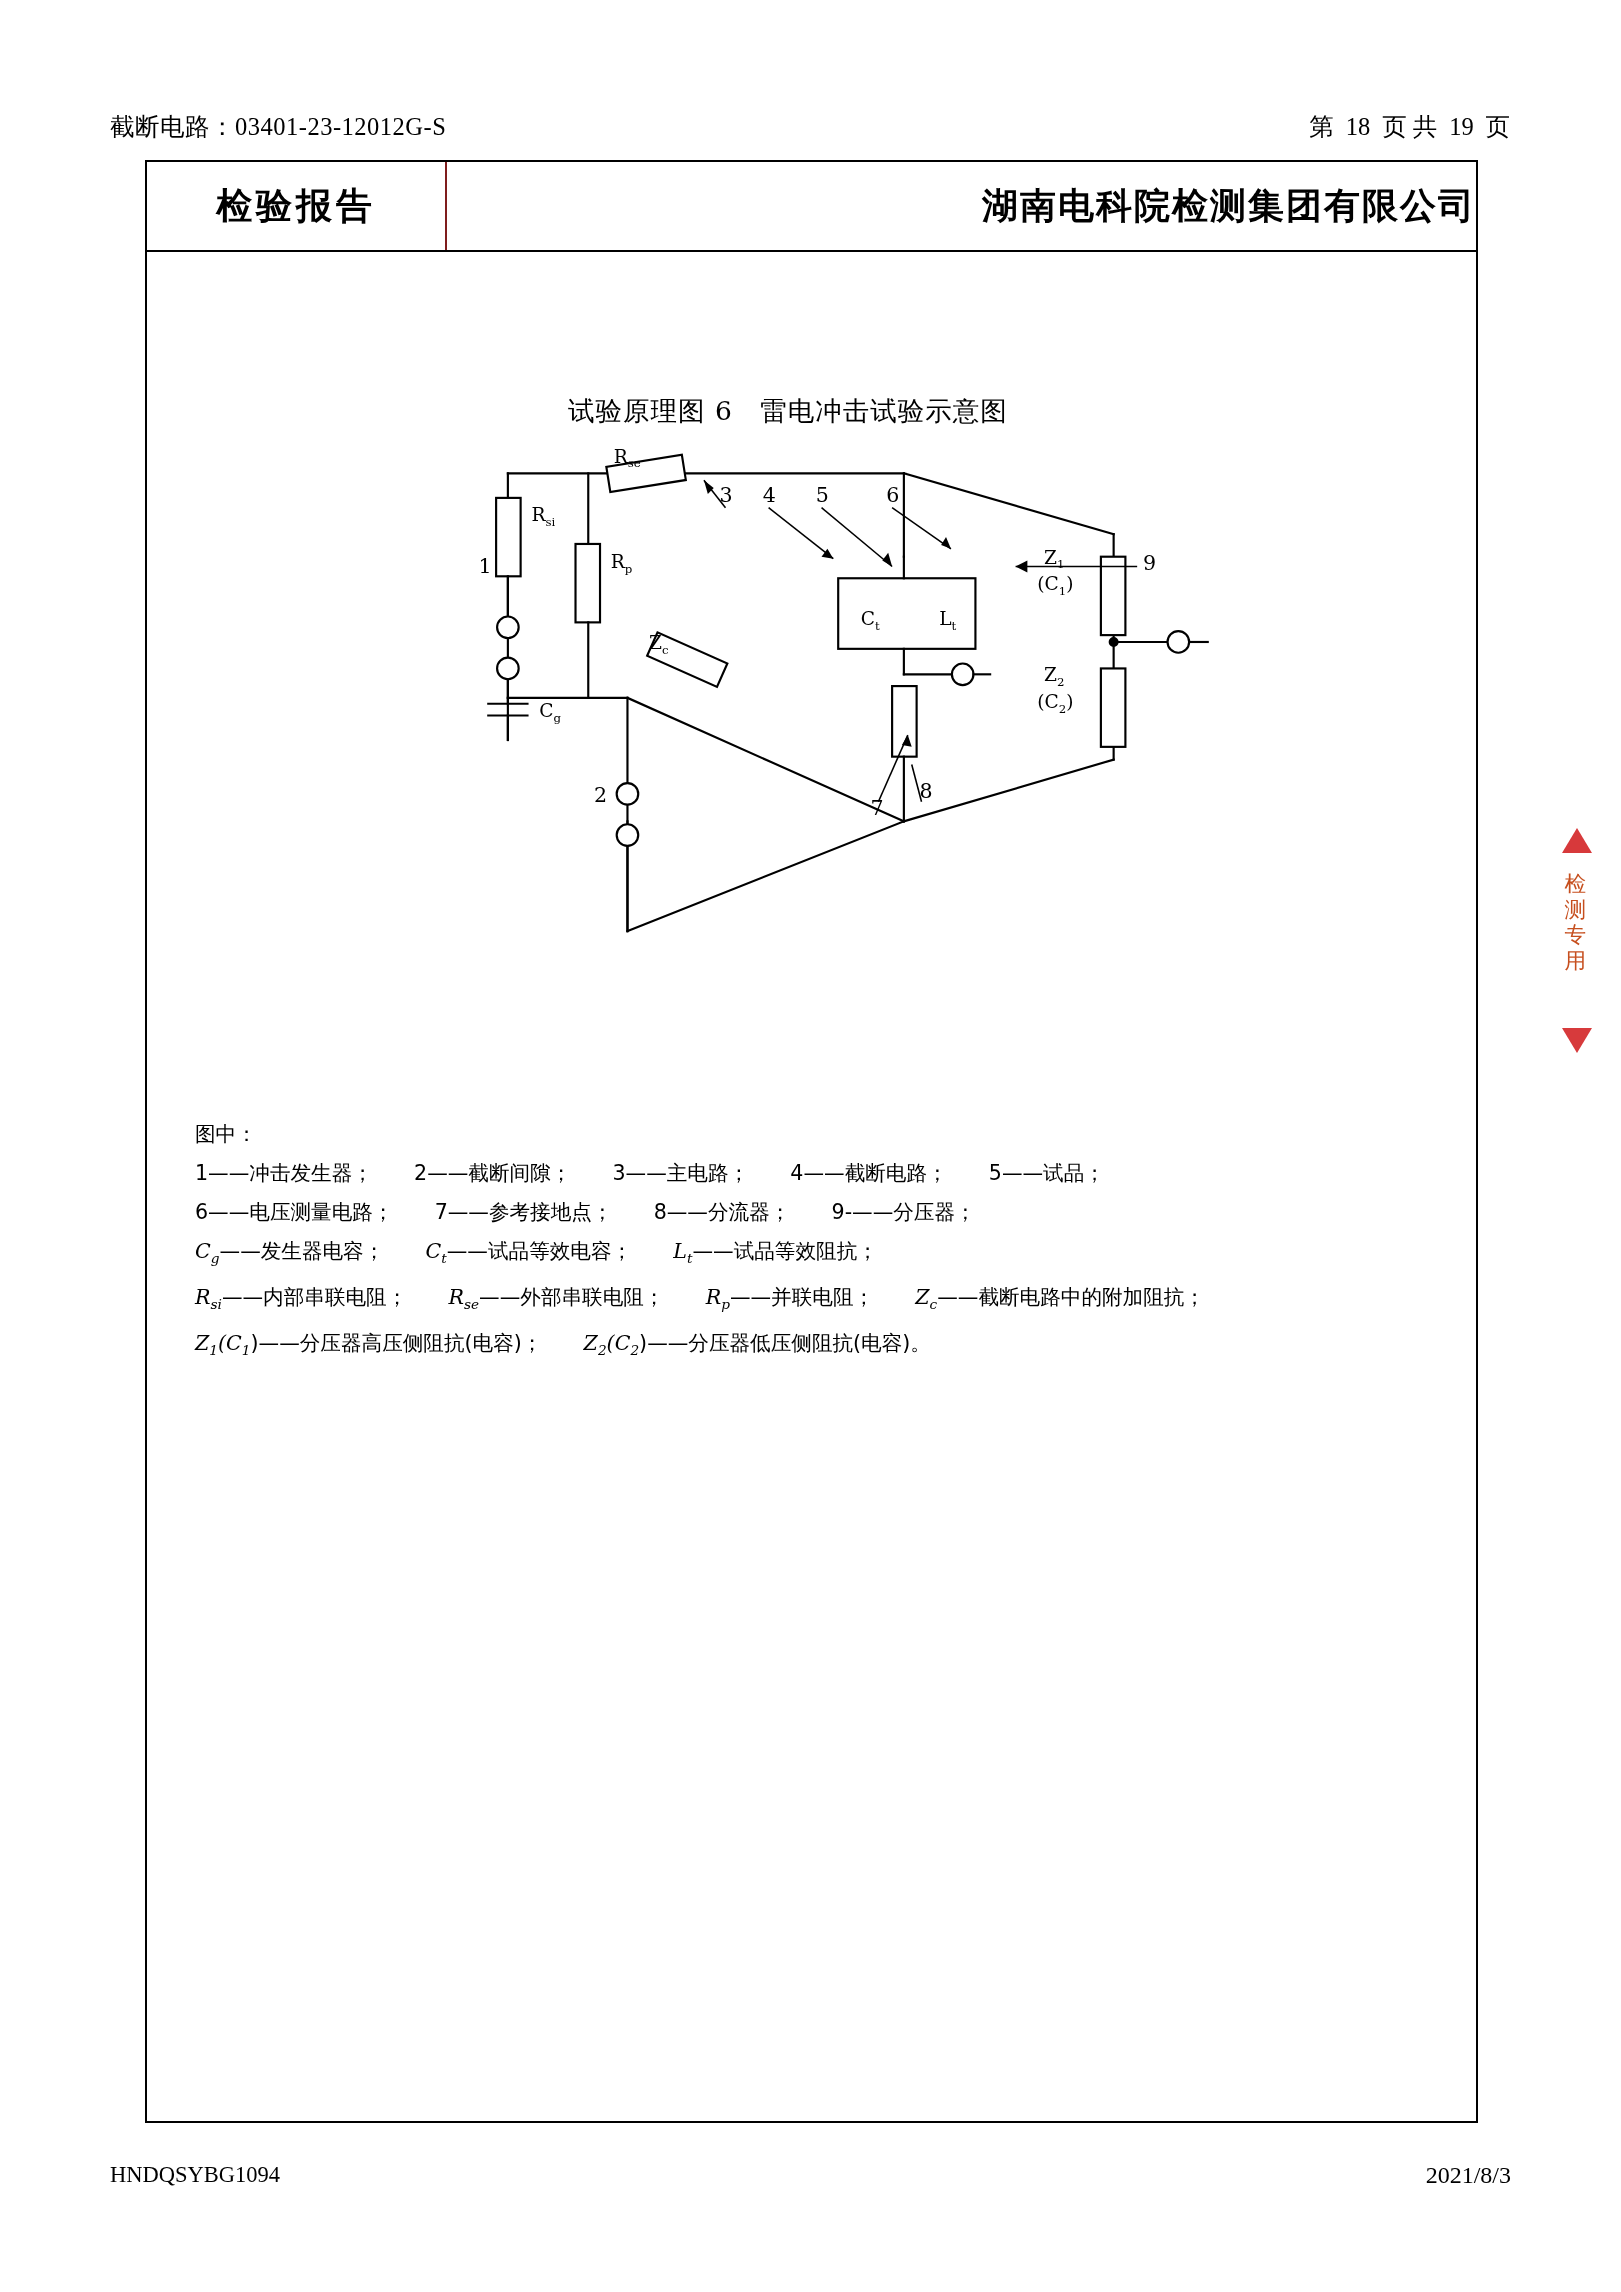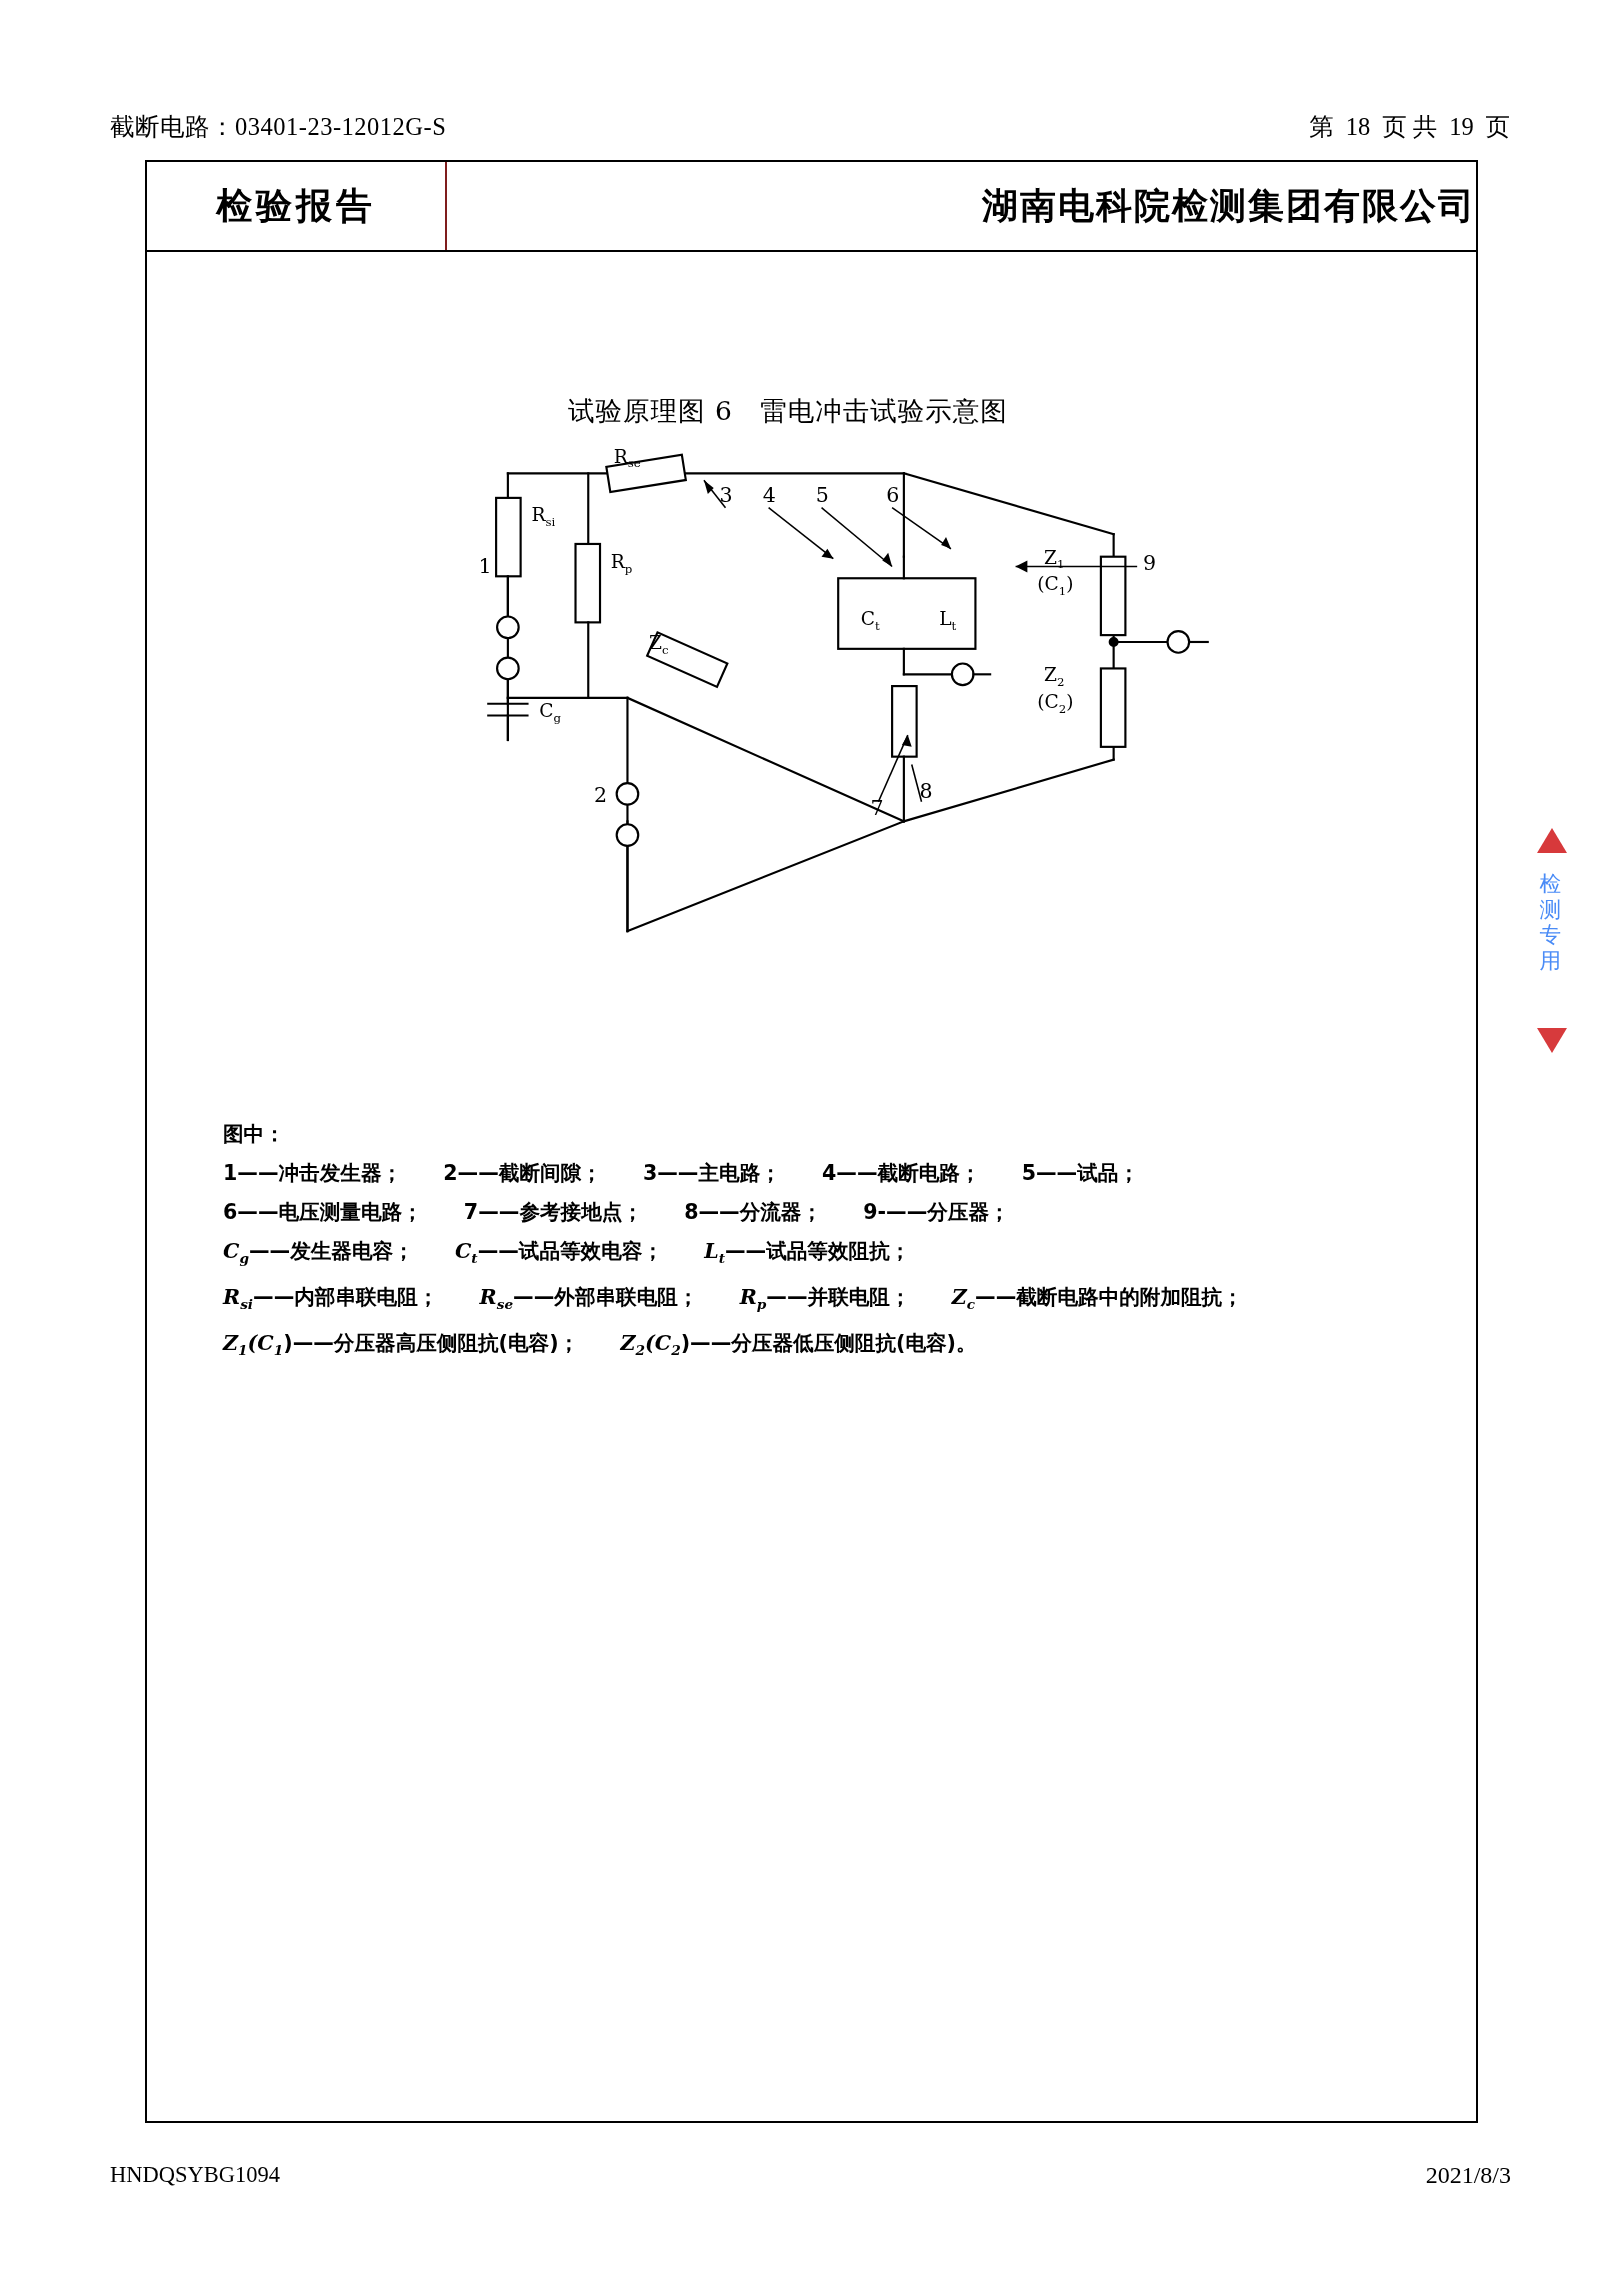--- a/index.html
+++ b/index.html
@@ -109,27 +109,26 @@
     left: 157px;
     top: 279px;
     width: 1039px;
     height: 647px;
   }
   .diagram svg { display: block; }
 
   
   .legend {
     position: absolute;
-    left: 76px;
+    left: 48px;
     top: 953px;
     width: 1235px;
     font-family: "DejaVu Sans", sans-serif;
     font-size: 20.6px;
     line-height: 39px;
-    font-weight: bold;
   }
   .legend .ln { white-space: nowrap; }
   .legend i { font-family: "DejaVu Serif", serif; font-style: italic; }
   .legend sub { font-size: 13.7px; }
 
   
   .ftr-left {
     position: absolute;
     left: 110px;
     top: 2162px;
@@ -141,25 +140,25 @@
     right: 110px;
     top: 2162px;
     font-size: 24px;
     white-space: nowrap;
     margin-left: 9px;
   }
 
   
   .stamp {
     position: absolute;
-    right: 39px;
+    right: 14px;
     top: 828px;
     width: 55px;
     height: 225px;
-    color: #3b82f6;
+    color: #c2410c;
     font-family: "DejaVu Sans", sans-serif;
     font-size: 21.6px;
     line-height: 25.5px;
     text-align: center;
     opacity: 0.92;
   }
   .stamp .s-txt {
     position: absolute;
     top: 43px;
     left: 7.8px;

